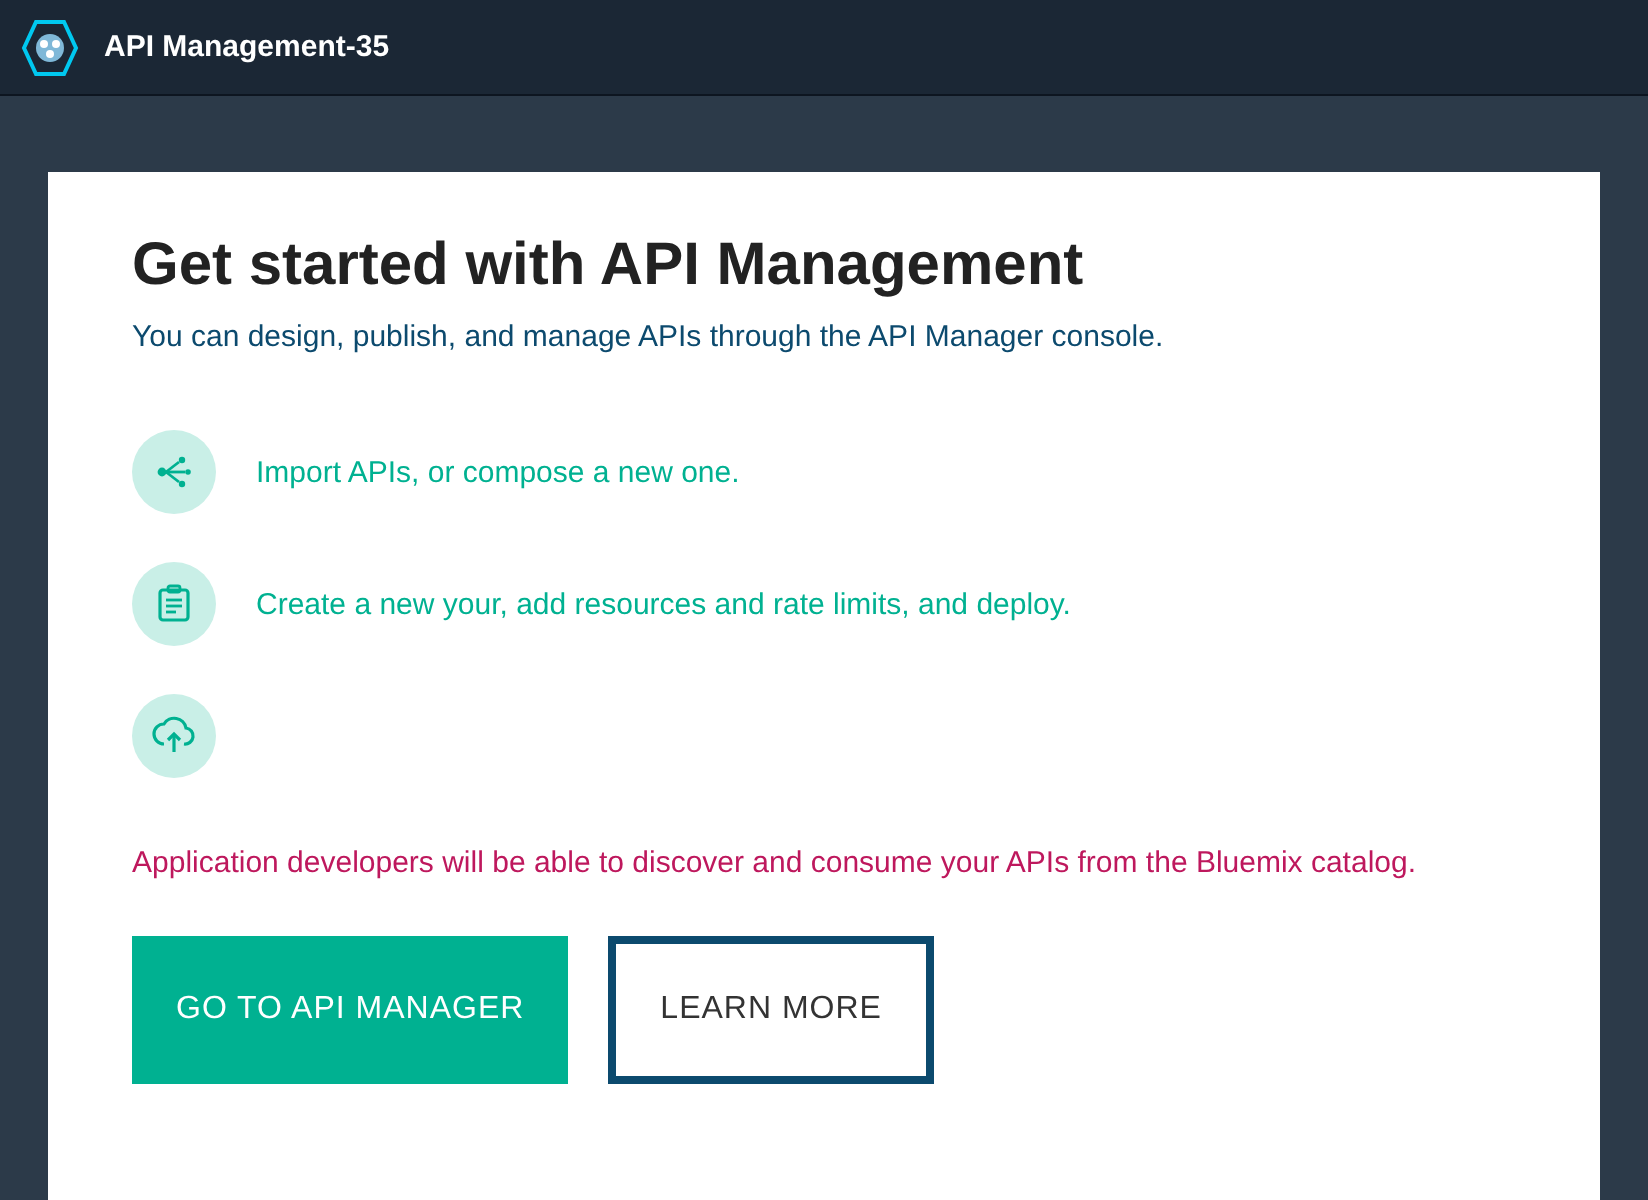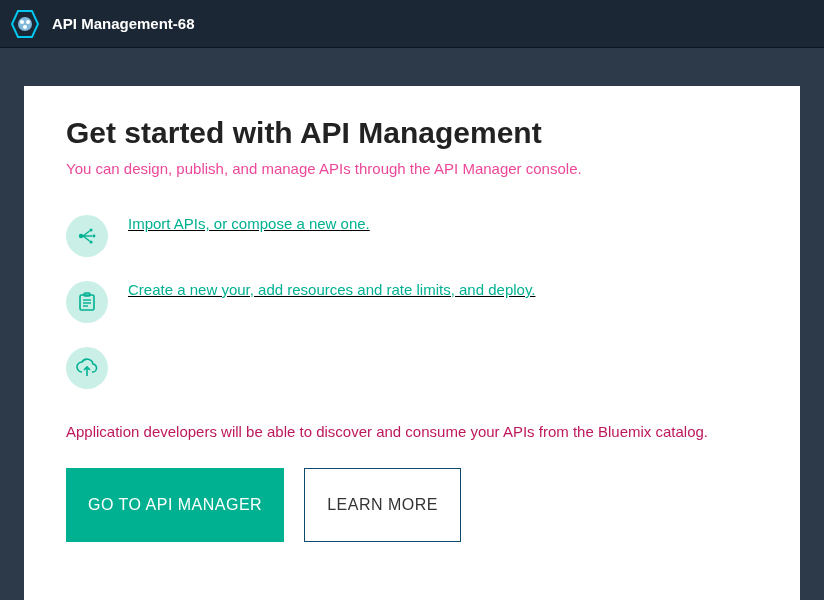--- a/index.html
+++ b/index.html
@@ -44,28 +44,27 @@
       min-height: 520px;
     }
     .card-title {
       font-size: 30px;
       font-weight: 700;
       color: #222;
       margin-bottom: 10px;
     }
     .card-subtitle {
       font-size: 15px;
-      color: #ec4899;
+      color: #0c4a6e;
       margin-bottom: 38px;
     }
     .step {
       display: flex;
-      align-items: flex-start;
+      align-items: center;
       margin-bottom: 24px;
-      text-decoration: underline;
     }
     .step-icon {
       width: 42px;
       height: 42px;
       border-radius: 50%;
       background: #c9efe7;
       display: flex;
       align-items: center;
       justify-content: center;
       flex-shrink: 0;
@@ -91,42 +90,42 @@
       border: none;
       padding: 28px 22px;
       font-size: 16px;
       letter-spacing: 0.5px;
       cursor: pointer;
       font-family: inherit;
     }
     .btn-secondary {
       background: #fff;
       color: #333;
-      border: 1px solid #0c4a6e;
+      border: 4px solid #0c4a6e;
       padding: 12px 22px;
       font-size: 16px;
       letter-spacing: 0.5px;
       cursor: pointer;
       font-family: inherit;
     }
   </style>
 </head>
 <body>
 
 <div class="topbar">
   <div class="topbar-icon">
     <svg width="30" height="30" viewBox="0 0 30 30">
       <polygon points="8,2 22,2 28,15 22,28 8,28 2,15" fill="none" stroke="#00c8f0" stroke-width="2"></polygon>
       <circle cx="15" cy="15" r="7" fill="#7fb8d8"></circle>
       <circle cx="12" cy="13" r="2" fill="#fff"></circle>
       <circle cx="18" cy="13" r="2" fill="#fff"></circle>
       <circle cx="15" cy="18" r="2" fill="#fff"></circle>
     </svg>
   </div>
-  <div class="topbar-title">API Management-68</div>
+  <div class="topbar-title">API Management-35</div>
 </div>
 
 <div class="page-wrapper">
   <div class="card">
     <h1 class="card-title">Get started with API Management</h1>
     <p class="card-subtitle">You can design, publish, and manage APIs through the API Manager console.</p>
 
     <div class="step">
       <div class="step-icon">
         <svg width="22" height="22" viewBox="0 0 22 22">

